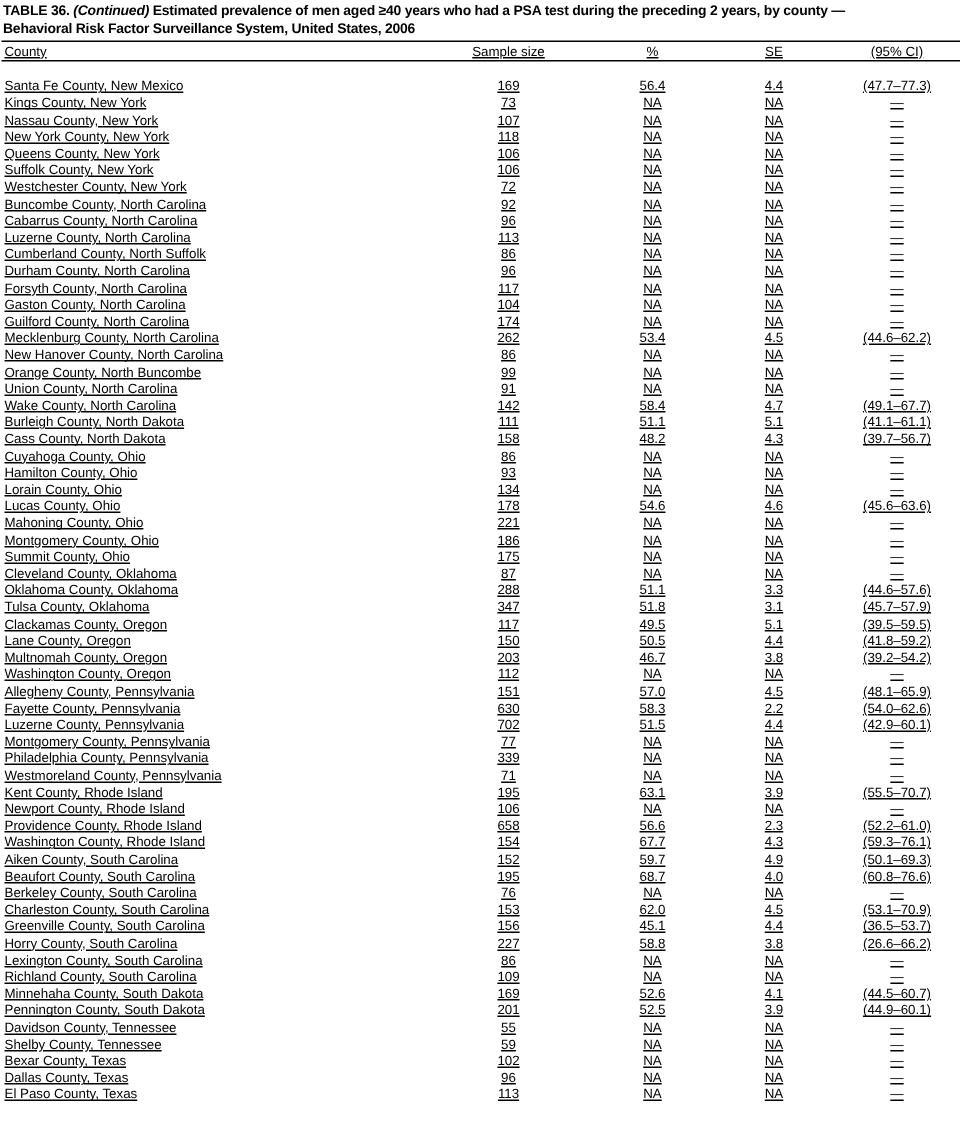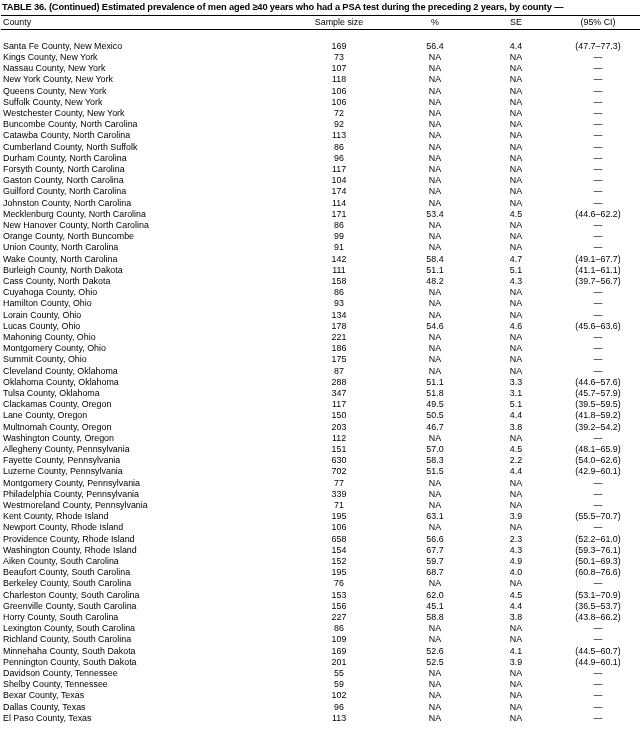--- a/index.html
+++ b/index.html
@@ -25,36 +25,38 @@
     padding: 2px 2px 0 2px;
   }
   .title-line {
     font-size: 9.3px;
     font-weight: bold;
     line-height: 11.5px;
     letter-spacing: -0.15px;
     white-space: nowrap;
   }
   .title-line .ital {
+    font-style: italic;
     font-weight: bold;
   }
   .rule-top {
     border-top: 1.4px solid #000;
     margin: 1.5px 1px 0 1px;
   }
   .rule-mid {
     border-top: 0.9px solid #000;
     margin: 0 1px;
   }
   table.data {
     width: 100%;
     border-collapse: collapse;
     table-layout: fixed;
     font-size: 8.9px;
     line-height: 11.2px;
+    text-decoration: underline;
   }
   table.data th,
   table.data td {
     padding: 0;
     margin: 0;
     font-weight: normal;
     vertical-align: baseline;
     white-space: nowrap;
     overflow: hidden;
   }
@@ -72,20 +74,21 @@
   .header-row th { font-size: 8.9px; }
   .spacer-row td { height: 2.5px; line-height: 2.5px; }
 </style>
 </head>
 <body>
 
 <div class="page">
 
   <div class="title-block">
     <div class="title-line"><span>TABLE 36.</span> <span class="ital">(Continued)</span> <span>Estimated prevalence of men aged ≥40 years who had a PSA test during the preceding 2 years, by county —</span></div>
+    <div class="title-line">Behavioral Risk Factor Surveillance System, United States, 2006</div>
   </div>
 
   <div class="rule-top"></div>
 
   <table class="data">
     <colgroup>
       <col class="col-county">
       <col class="col-n">
       <col class="col-pct">
       <col class="col-se">
@@ -166,21 +169,28 @@
           <td class="col-ci">—</td>
         </tr>
         <tr>
           <td class="col-county">Buncombe County, North Carolina</td>
           <td class="col-n">92</td>
           <td class="col-pct">NA</td>
           <td class="col-se">NA</td>
           <td class="col-ci">—</td>
         </tr>
         <tr>
-          <td class="col-county">Catawba County, North Carolina</td>
+          <td class="col-county">Cabarrus County, North Carolina</td>
+          <td class="col-n">96</td>
+          <td class="col-pct">NA</td>
+          <td class="col-se">NA</td>
+          <td class="col-ci">—</td>
+        </tr>
+        <tr>
+          <td class="col-county">Luzerne County, North Carolina</td>
           <td class="col-n">113</td>
           <td class="col-pct">NA</td>
           <td class="col-se">NA</td>
           <td class="col-ci">—</td>
         </tr>
         <tr>
           <td class="col-county">Cumberland County, North Suffolk</td>
           <td class="col-n">86</td>
           <td class="col-pct">NA</td>
           <td class="col-se">NA</td>
@@ -208,29 +218,22 @@
           <td class="col-ci">—</td>
         </tr>
         <tr>
           <td class="col-county">Guilford County, North Carolina</td>
           <td class="col-n">174</td>
           <td class="col-pct">NA</td>
           <td class="col-se">NA</td>
           <td class="col-ci">—</td>
         </tr>
         <tr>
-          <td class="col-county">Johnston County, North Carolina</td>
-          <td class="col-n">114</td>
-          <td class="col-pct">NA</td>
-          <td class="col-se">NA</td>
-          <td class="col-ci">—</td>
-        </tr>
-        <tr>
           <td class="col-county">Mecklenburg County, North Carolina</td>
-          <td class="col-n">171</td>
+          <td class="col-n">262</td>
           <td class="col-pct">53.4</td>
           <td class="col-se">4.5</td>
           <td class="col-ci">(44.6–62.2)</td>
         </tr>
         <tr>
           <td class="col-county">New Hanover County, North Carolina</td>
           <td class="col-n">86</td>
           <td class="col-pct">NA</td>
           <td class="col-se">NA</td>
           <td class="col-ci">—</td>
@@ -471,21 +474,21 @@
           <td class="col-n">156</td>
           <td class="col-pct">45.1</td>
           <td class="col-se">4.4</td>
           <td class="col-ci">(36.5–53.7)</td>
         </tr>
         <tr>
           <td class="col-county">Horry County, South Carolina</td>
           <td class="col-n">227</td>
           <td class="col-pct">58.8</td>
           <td class="col-se">3.8</td>
-          <td class="col-ci">(43.8–66.2)</td>
+          <td class="col-ci">(26.6–66.2)</td>
         </tr>
         <tr>
           <td class="col-county">Lexington County, South Carolina</td>
           <td class="col-n">86</td>
           <td class="col-pct">NA</td>
           <td class="col-se">NA</td>
           <td class="col-ci">—</td>
         </tr>
         <tr>
           <td class="col-county">Richland County, South Carolina</td>

